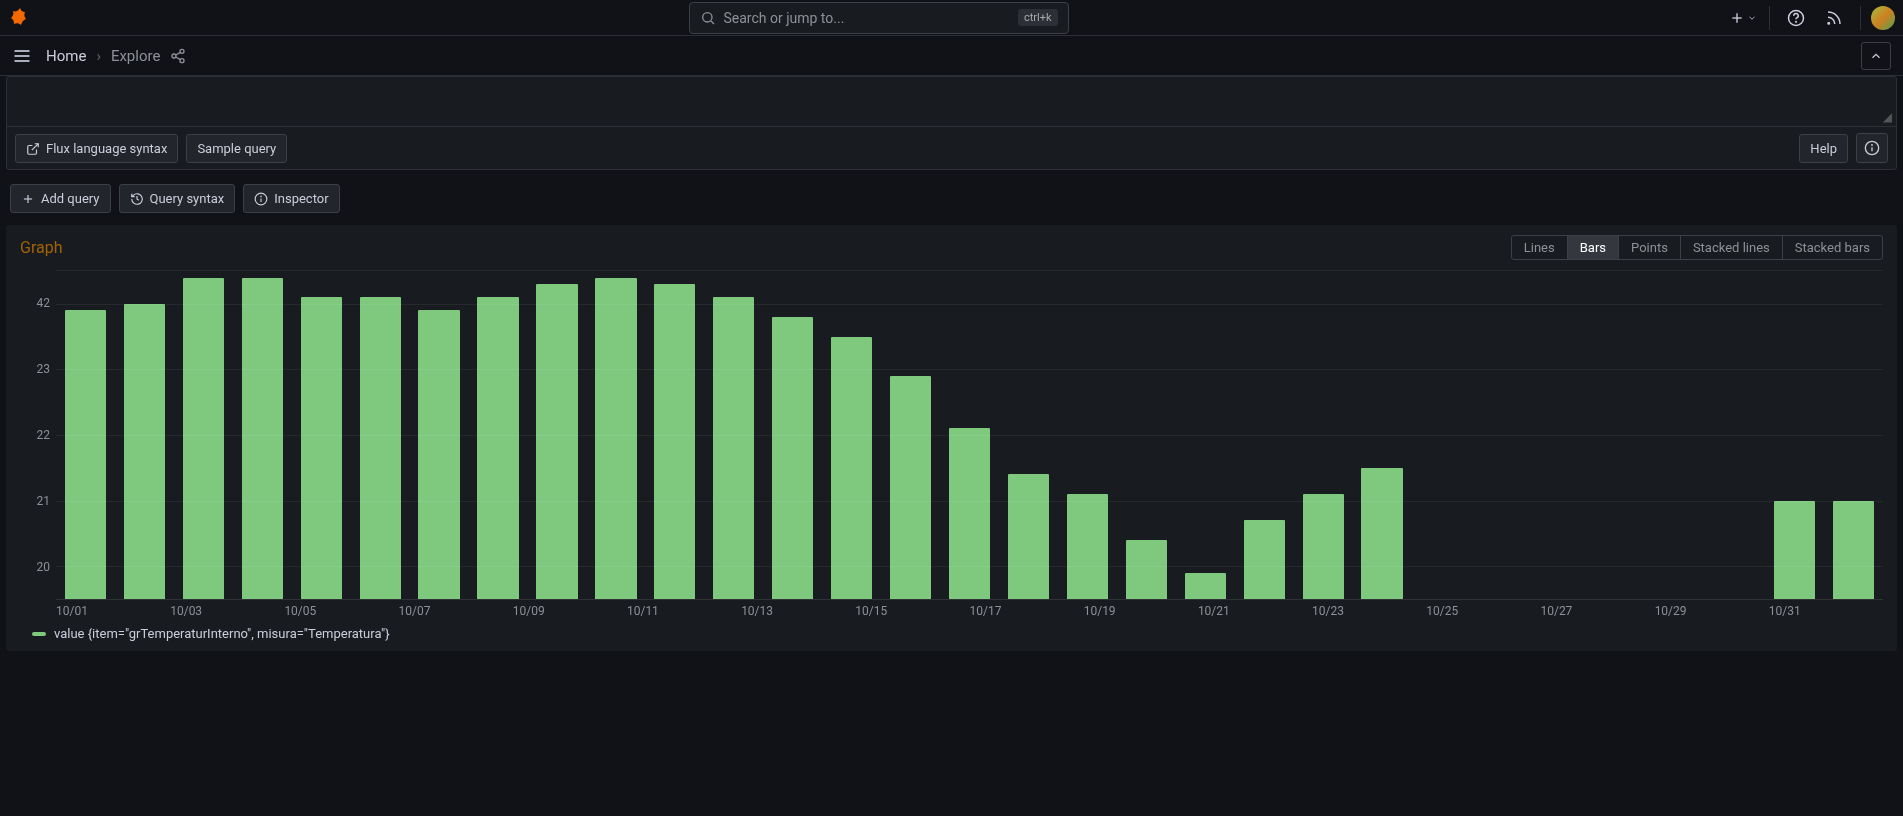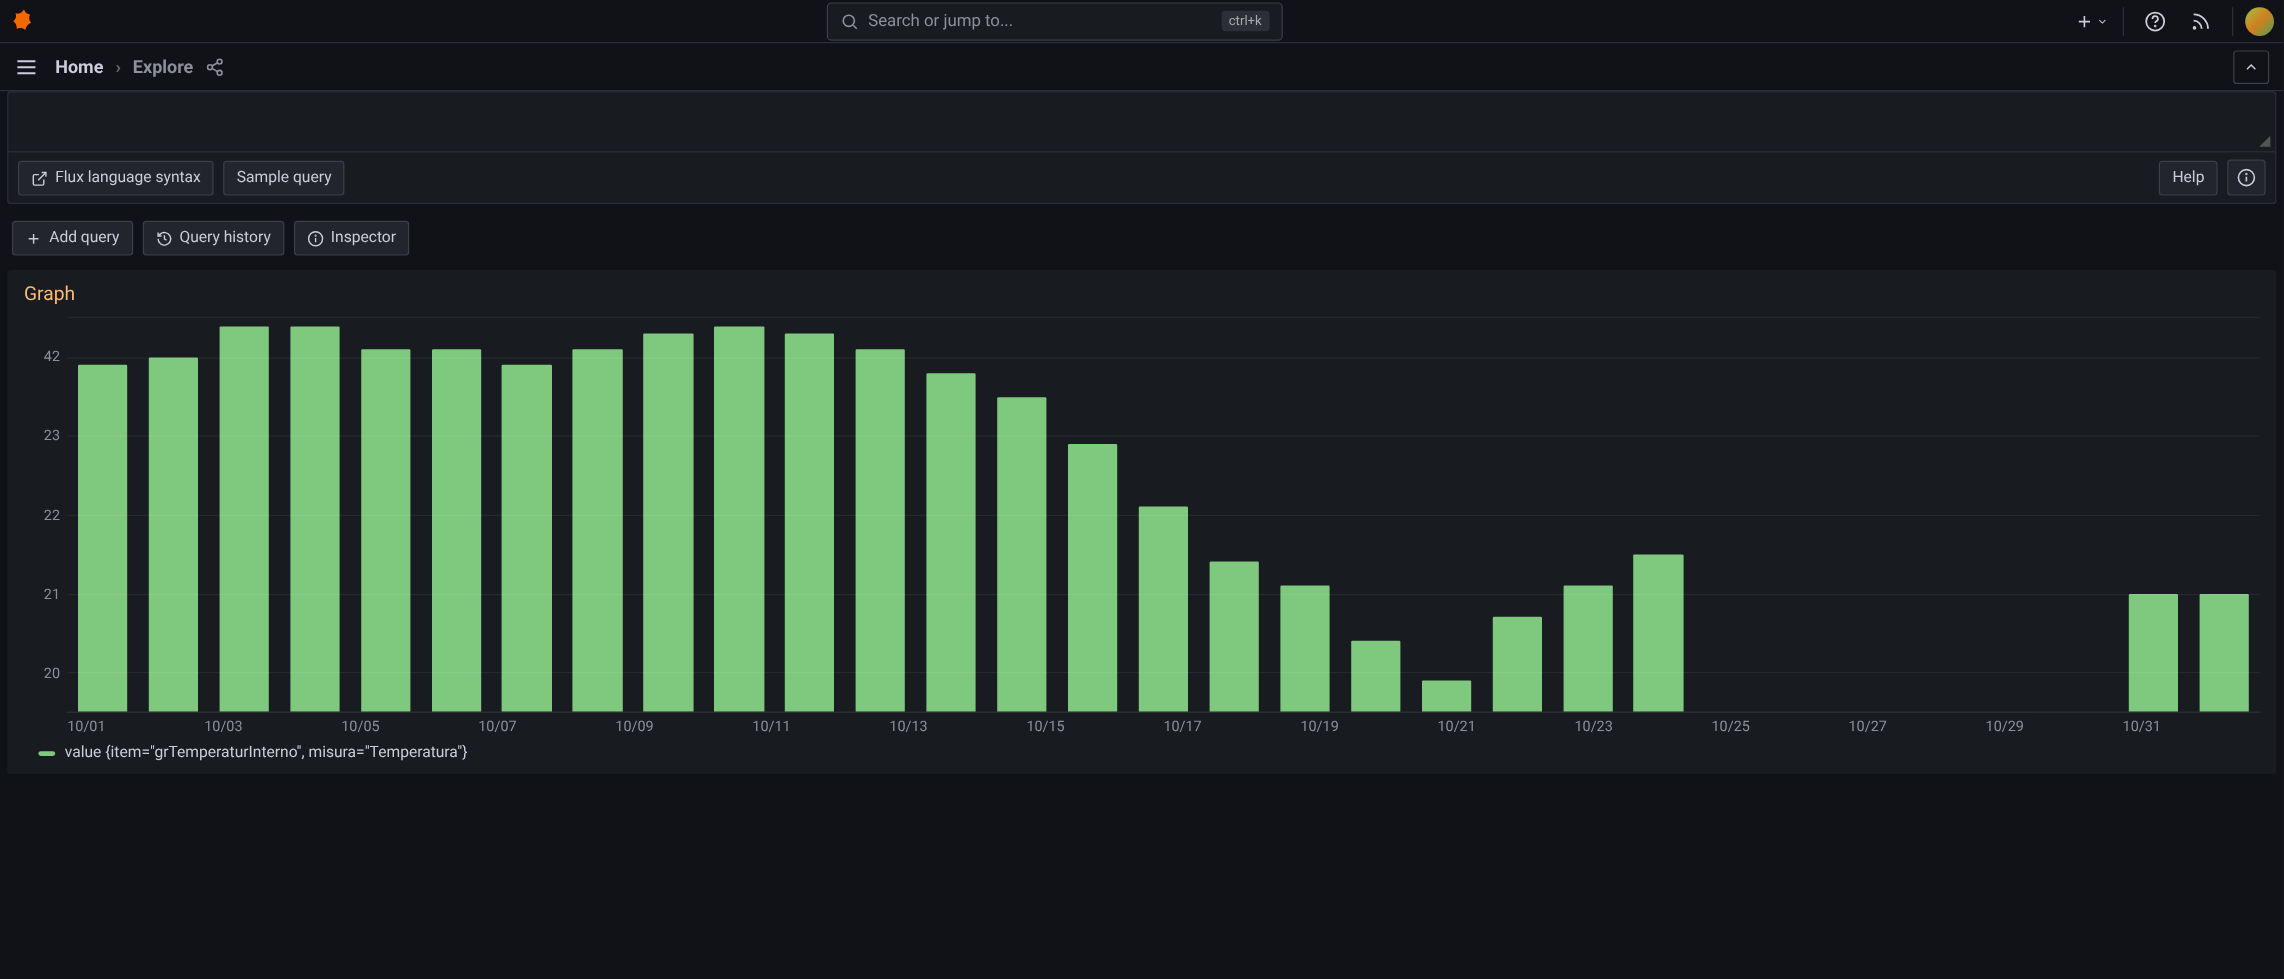--- a/index.html
+++ b/index.html
@@ -78,21 +78,20 @@
   align-items: center;
   padding: 0 12px;
   border-bottom: 1px solid #2c2f36;
 }
 .hamburger { margin-right: 14px; cursor: pointer; }
 .breadcrumb {
   display: flex;
   align-items: flex-start;
   gap: 10px;
   font-size: 15px;
-  font-weight: bold;
 }
 .breadcrumb .bc-link { color: #ccccdc; cursor:pointer;}
 .breadcrumb .bc-current { color: #8e9097; }
 .breadcrumb .bc-sep { color: #666; }
 .share-icon { margin-left: 10px; cursor: pointer; }
 .collapse-btn {
   width: 30px; height: 28px;
   display:flex; align-items:center; justify-content:center;
   border: 1px solid #3d3f47;
   border-radius: 3px;
@@ -152,21 +151,21 @@
 .graph-panel {
   background: #181b1f;
   border-radius: 3px;
   padding: 10px 14px;
 }
 .graph-header {
   display: flex;
   align-items: center;
   margin-bottom: 10px;
 }
-.graph-title { font-size: 16px; color:#fdba74; }
+.graph-title { font-size: 16px; color:#a16207; }
 .view-toggles {
   margin-left: auto;
   display: flex;
   border: 1px solid #3d3f47;
   border-radius: 3px;
   overflow: hidden;
 }
 .toggle {
   padding: 4px 12px;
   font-size: 13px;
@@ -369,35 +368,42 @@
           <line x1="5" y1="12" x2="19" y2="12"></line>
         </svg>
       <span>Add query</span>
     </div>
     <div class="btn">
       <svg width="14" height="14" viewBox="0 0 24 24" fill="none" stroke="#ccccdc" stroke-width="2">
           <path d="M3 12a9 9 0 1 0 3-6.7L3 8"></path>
           <polyline points="3 3 3 8 8 8"></polyline>
           <polyline points="12 7 12 12 15 14"></polyline>
         </svg>
-      <span>Query history</span>
+      <span>Query syntax</span>
     </div>
     <div class="btn">
       <svg width="14" height="14" viewBox="0 0 24 24" fill="none" stroke="#ccccdc" stroke-width="2">
           <circle cx="12" cy="12" r="10"></circle>
           <line x1="12" y1="11" x2="12" y2="17"></line>
           <circle cx="12" cy="7.5" r="0.5" fill="#ccccdc"></circle>
         </svg>
       <span>Inspector</span>
     </div>
   </div>
 
   <div class="graph-panel">
     <div class="graph-header">
       <span class="graph-title">Graph</span>
+      <div class="view-toggles">
+        <div class="toggle">Lines</div>
+        <div class="toggle active">Bars</div>
+        <div class="toggle">Points</div>
+        <div class="toggle">Stacked lines</div>
+        <div class="toggle">Stacked bars</div>
+      </div>
     </div>
 
     <div class="chart-wrap">
       <div class="y-axis" id="y-axis">
           <div class="y-tick" style="top: 90%;">20</div>
           <div class="y-tick" style="top: 70%;">21</div>
           <div class="y-tick" style="top: 50%; margin-left: 40px;">22</div>
           <div class="y-tick" style="top: 30%;">23</div>
           <div class="y-tick" style="top: 10%;">42</div>
         </div>

